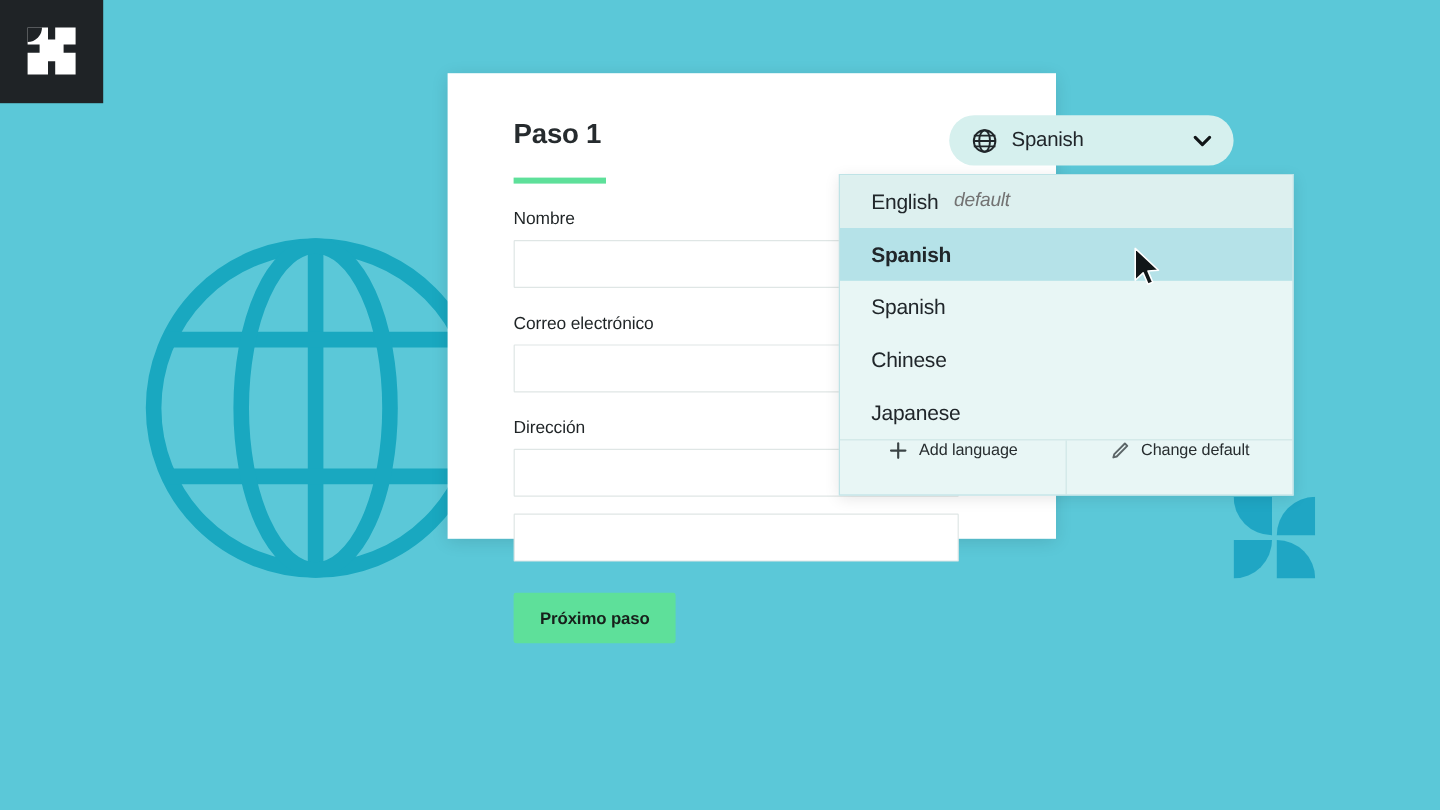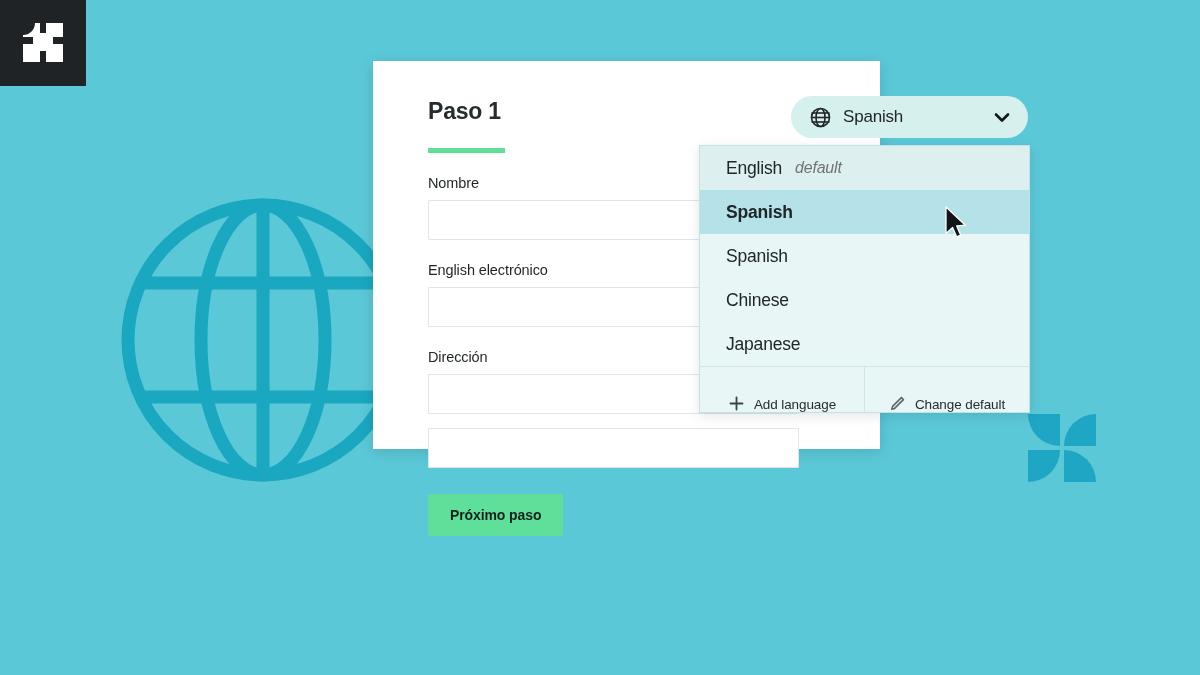--- a/index.html
+++ b/index.html
@@ -137,21 +137,21 @@
     margin-left: 12px;
     letter-spacing: -0.2px;
   }
   .chev { flex: 0 0 auto; display: block; }
 
   
   .dropdown {
     position: absolute;
     left: 699px;
     top: 145px;
-    width: 331px;
+    width: 379px;
     background: #e8f6f5;
     border: 1px solid #bfe3e6;
     box-shadow: 0 3px 12px rgba(0,0,0,0.10);
     z-index: 5;
     box-sizing: border-box;
   }
   .dd-option {
     height: 44px;
     display: flex;
     align-items: center;
@@ -175,21 +175,21 @@
     margin-left: 13px;
   }
   .dd-footer {
     display: flex;
     border-top: 1px solid #cfe7e7;
     height: 45px;
   }
   .dd-foot-btn {
     flex: 1 1 50%;
     display: flex;
-    align-items: flex-end;
+    align-items: flex-start;
     justify-content: center;
     font-size: 13.5px;
     color: #272d2f;
     cursor: pointer;
     letter-spacing: -0.1px;
   }
   .dd-foot-btn + .dd-foot-btn { border-left: 1px solid #cfe7e7; }
   .dd-foot-btn .fi { margin-right: 9px; display: block; }
 
   
@@ -235,21 +235,21 @@
 
     <div class="page-title">Paso 1</div>
     <div class="title-underline"></div>
 
     <div class="field-group">
       <div class="field-label">Nombre</div>
       <input class="text-input" type="text" value="" style="">
     </div>
 
     <div class="field-group">
-      <div class="field-label">English electrónico</div>
+      <div class="field-label">Correo electrónico</div>
       <input class="text-input" type="text" value="" style="">
     </div>
 
     <div class="field-group">
       <div class="field-label">Dirección</div>
       <input class="text-input" type="text" value="" style="">
       <input class="text-input stacked" type="text" value="" style="">
     </div>
 
     <button class="primary-button">Próximo paso</button>

